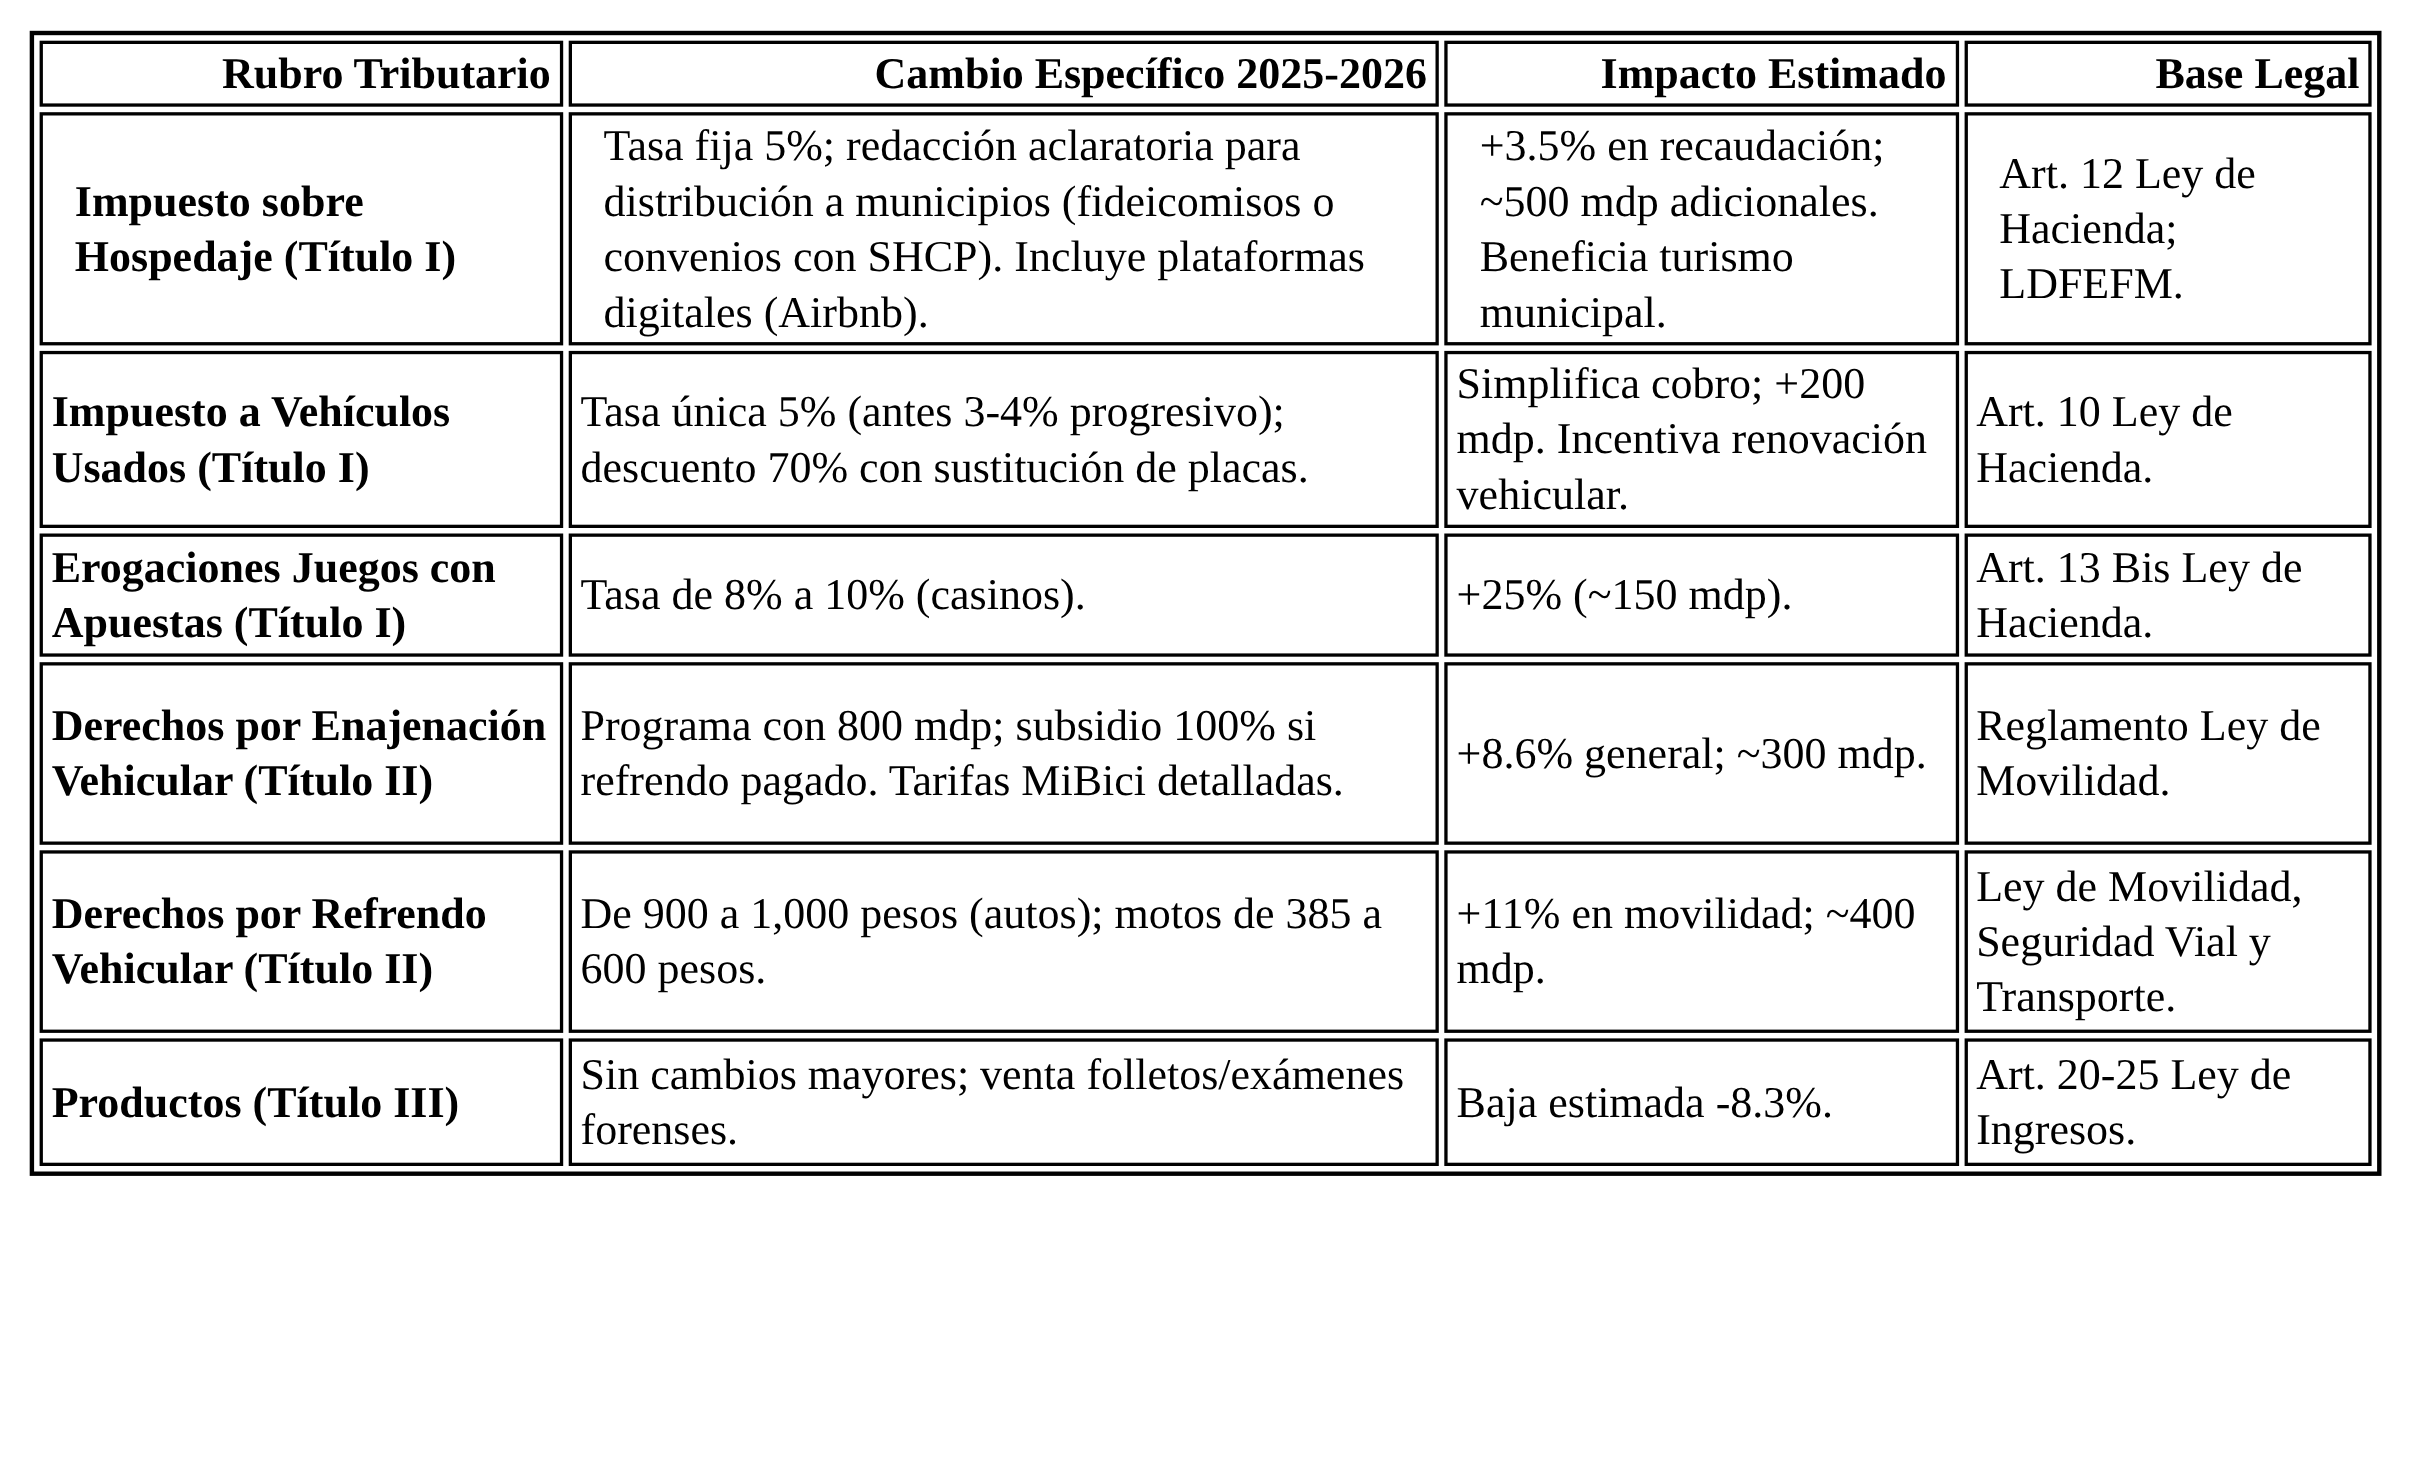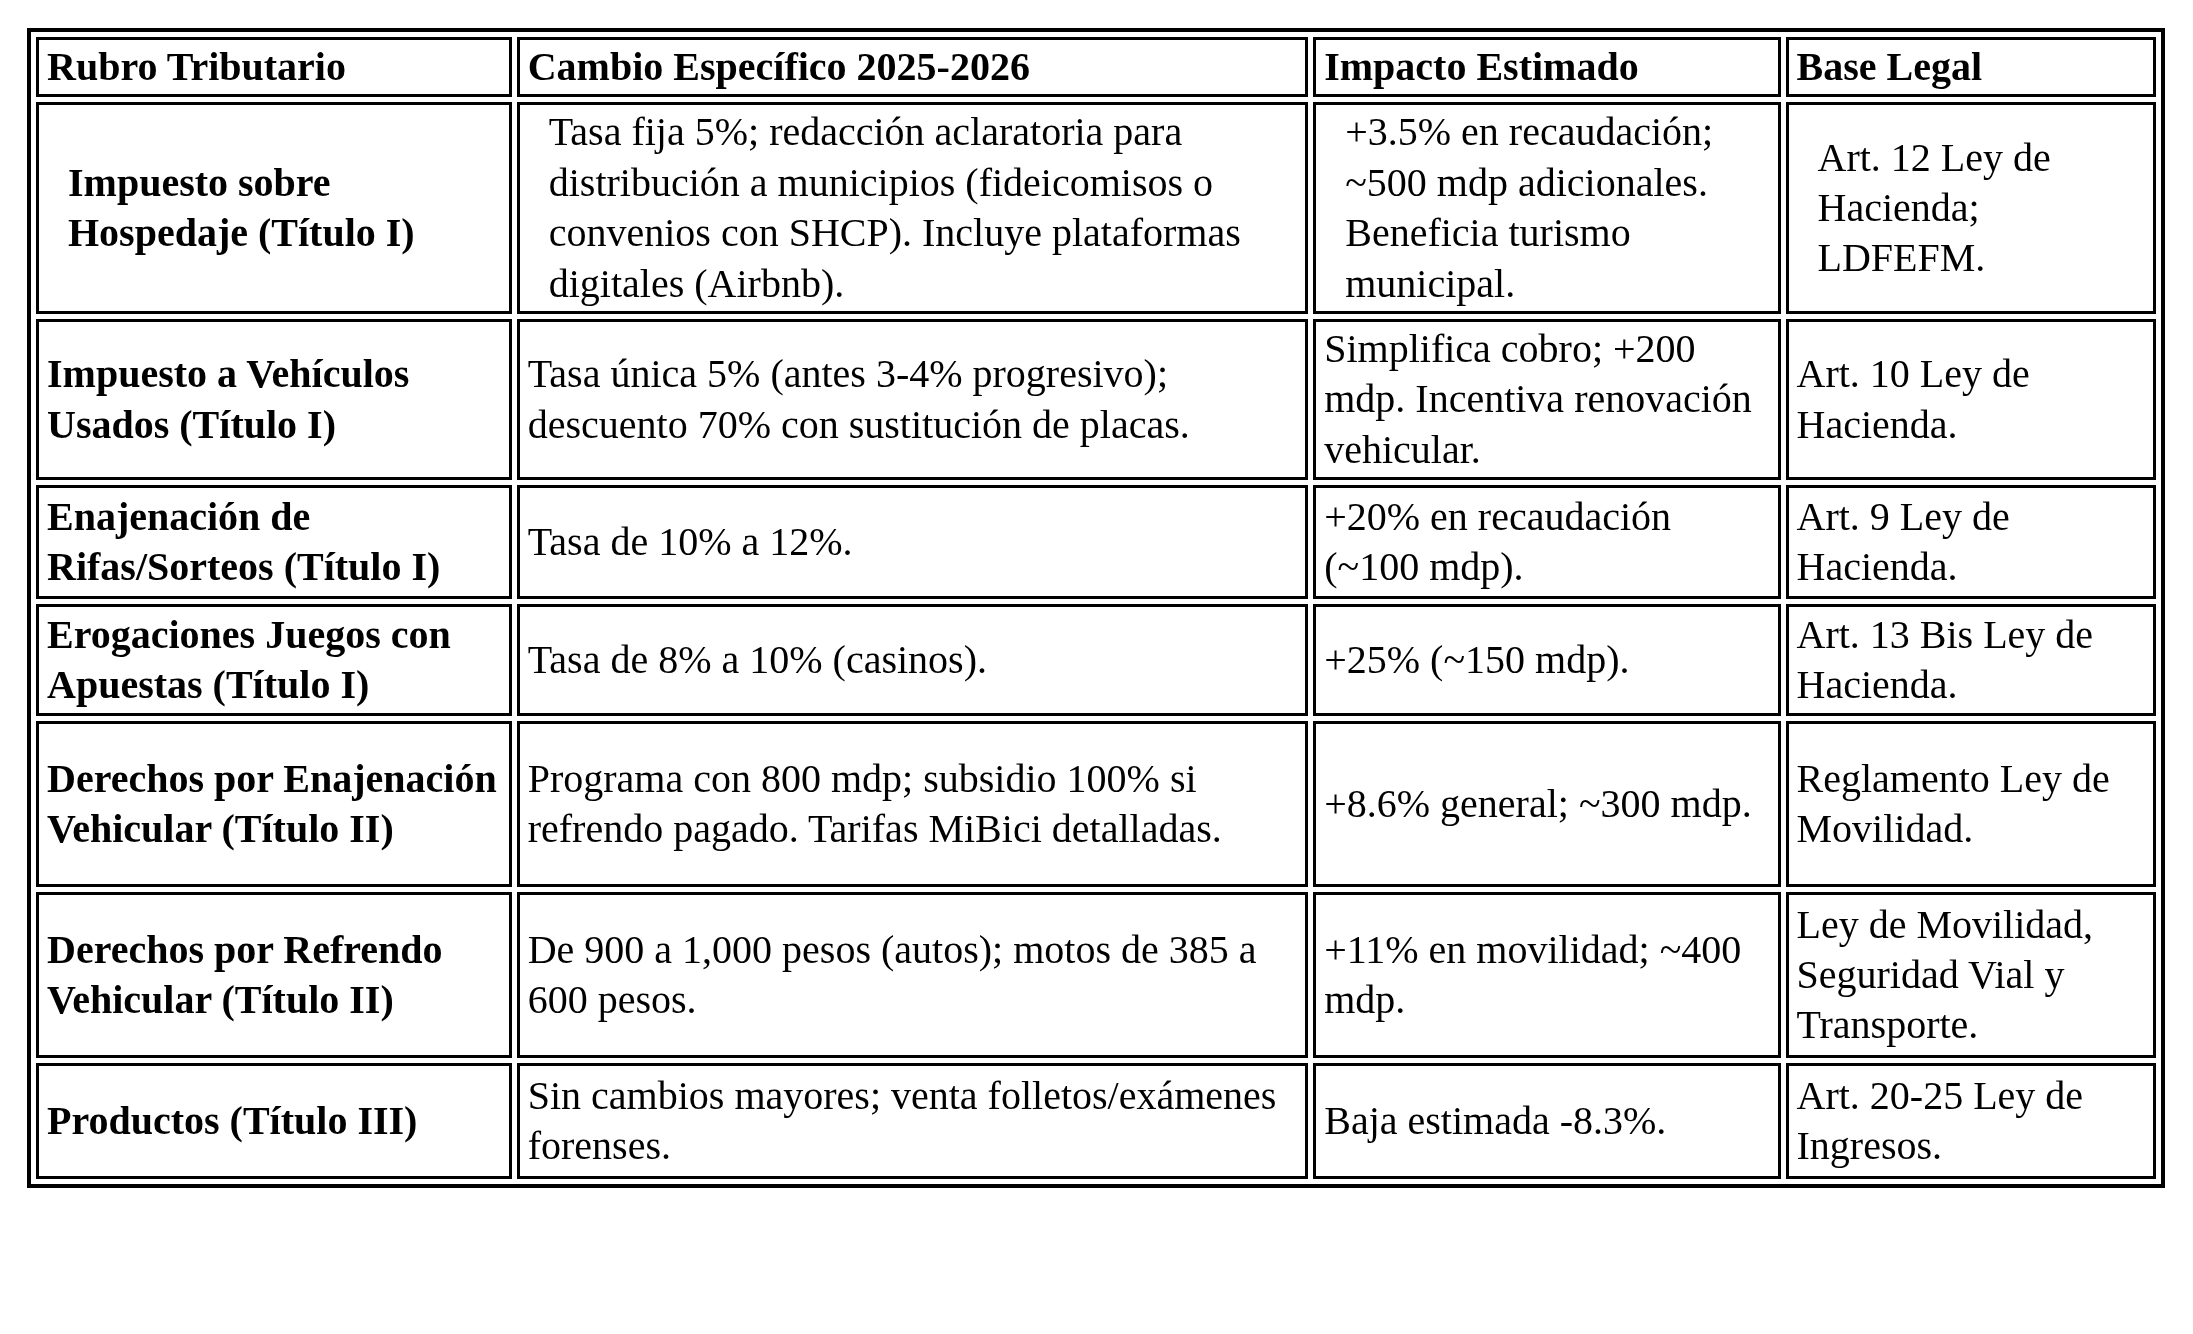--- a/index.html
+++ b/index.html
@@ -29,21 +29,21 @@
     border: 3px solid #000000;
     padding: 2px 8px;
     vertical-align: middle;
     font-size: 40px;
     line-height: 1.26;
     overflow-wrap: break-word;
     background: #ffffff;
   }
   th {
     font-weight: bold;
-    text-align: left;
+    text-align: right;
     height: 48px;
     margin-left: 20px;
   }
   td { text-align: left; }
   td.c-rubro { font-weight: bold; }
 
   col.w-rubro   { width: 22.6%; }
   col.w-cambio  { width: 37.6%; }
   col.w-impacto { width: 22.2%; }
   col.w-base    { width: 17.6%; }
@@ -81,26 +81,20 @@
       <td>Tasa fija 5%; redacción aclaratoria para distribución a municipios (fideicomisos o convenios con SHCP). Incluye plataformas digitales (Airbnb).</td>
       <td>+3.5% en recaudación; ~500 mdp adicionales. Beneficia turismo municipal.</td>
       <td>Art. 12 Ley de Hacienda; LDFEFM.</td>
     </tr>
     <tr class="r1">
       <td class="c-rubro">Impuesto a Vehículos Usados (Título I)</td>
       <td>Tasa única 5% (antes 3-4% progresivo); descuento 70% con sustitución de placas.</td>
       <td>Simplifica cobro; +200 mdp. Incentiva renovación vehicular.</td>
       <td>Art. 10 Ley de Hacienda.</td>
     </tr>
-    <tr class="r2">
-      <td class="c-rubro">Enajenación de Rifas/Sorteos (Título I)</td>
-      <td>Tasa de 10% a 12%.</td>
-      <td>+20% en recaudación (~100 mdp).</td>
-      <td>Art. 9 Ley de Hacienda.</td>
-    </tr>
     <tr class="r3">
       <td class="c-rubro">Erogaciones Juegos con Apuestas (Título I)</td>
       <td>Tasa de 8% a 10% (casinos).</td>
       <td>+25% (~150 mdp).</td>
       <td>Art. 13 Bis Ley de Hacienda.</td>
     </tr>
     <tr class="r4">
       <td class="c-rubro">Derechos por Enajenación Vehicular (Título II)</td>
       <td>Programa con 800 mdp; subsidio 100% si refrendo pagado. Tarifas MiBici detalladas.</td>
       <td>+8.6% general; ~300 mdp.</td>

